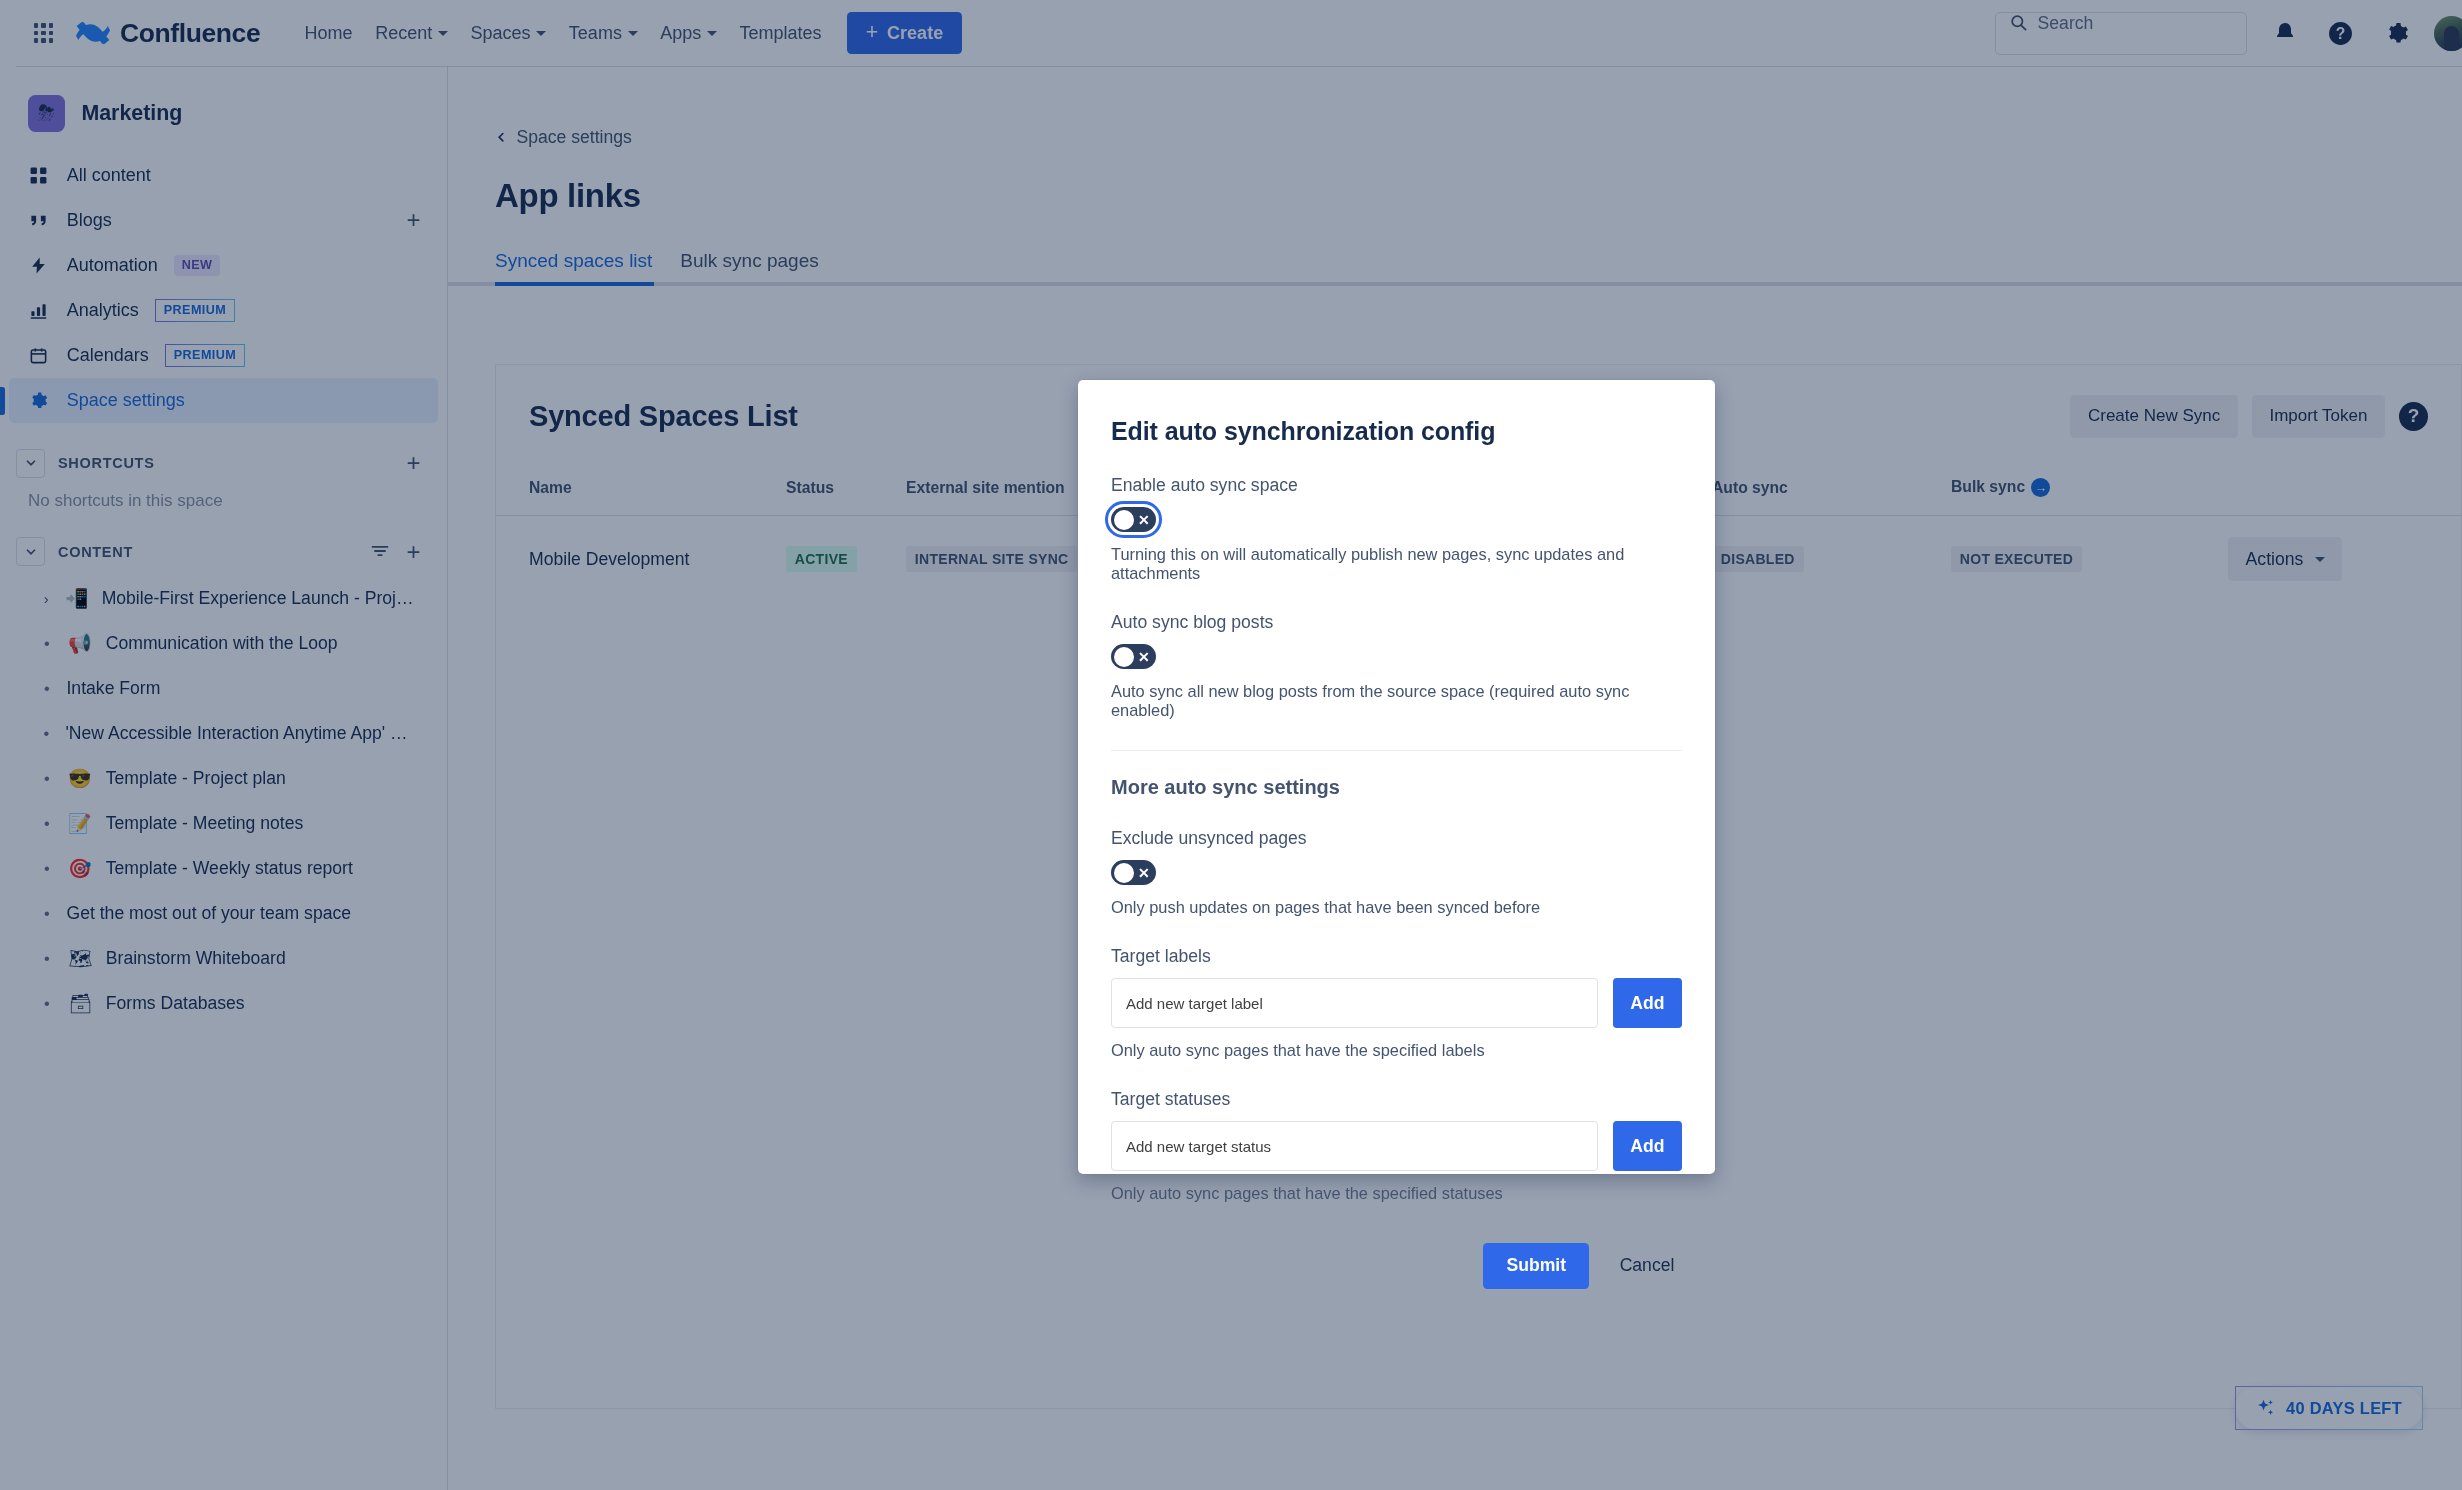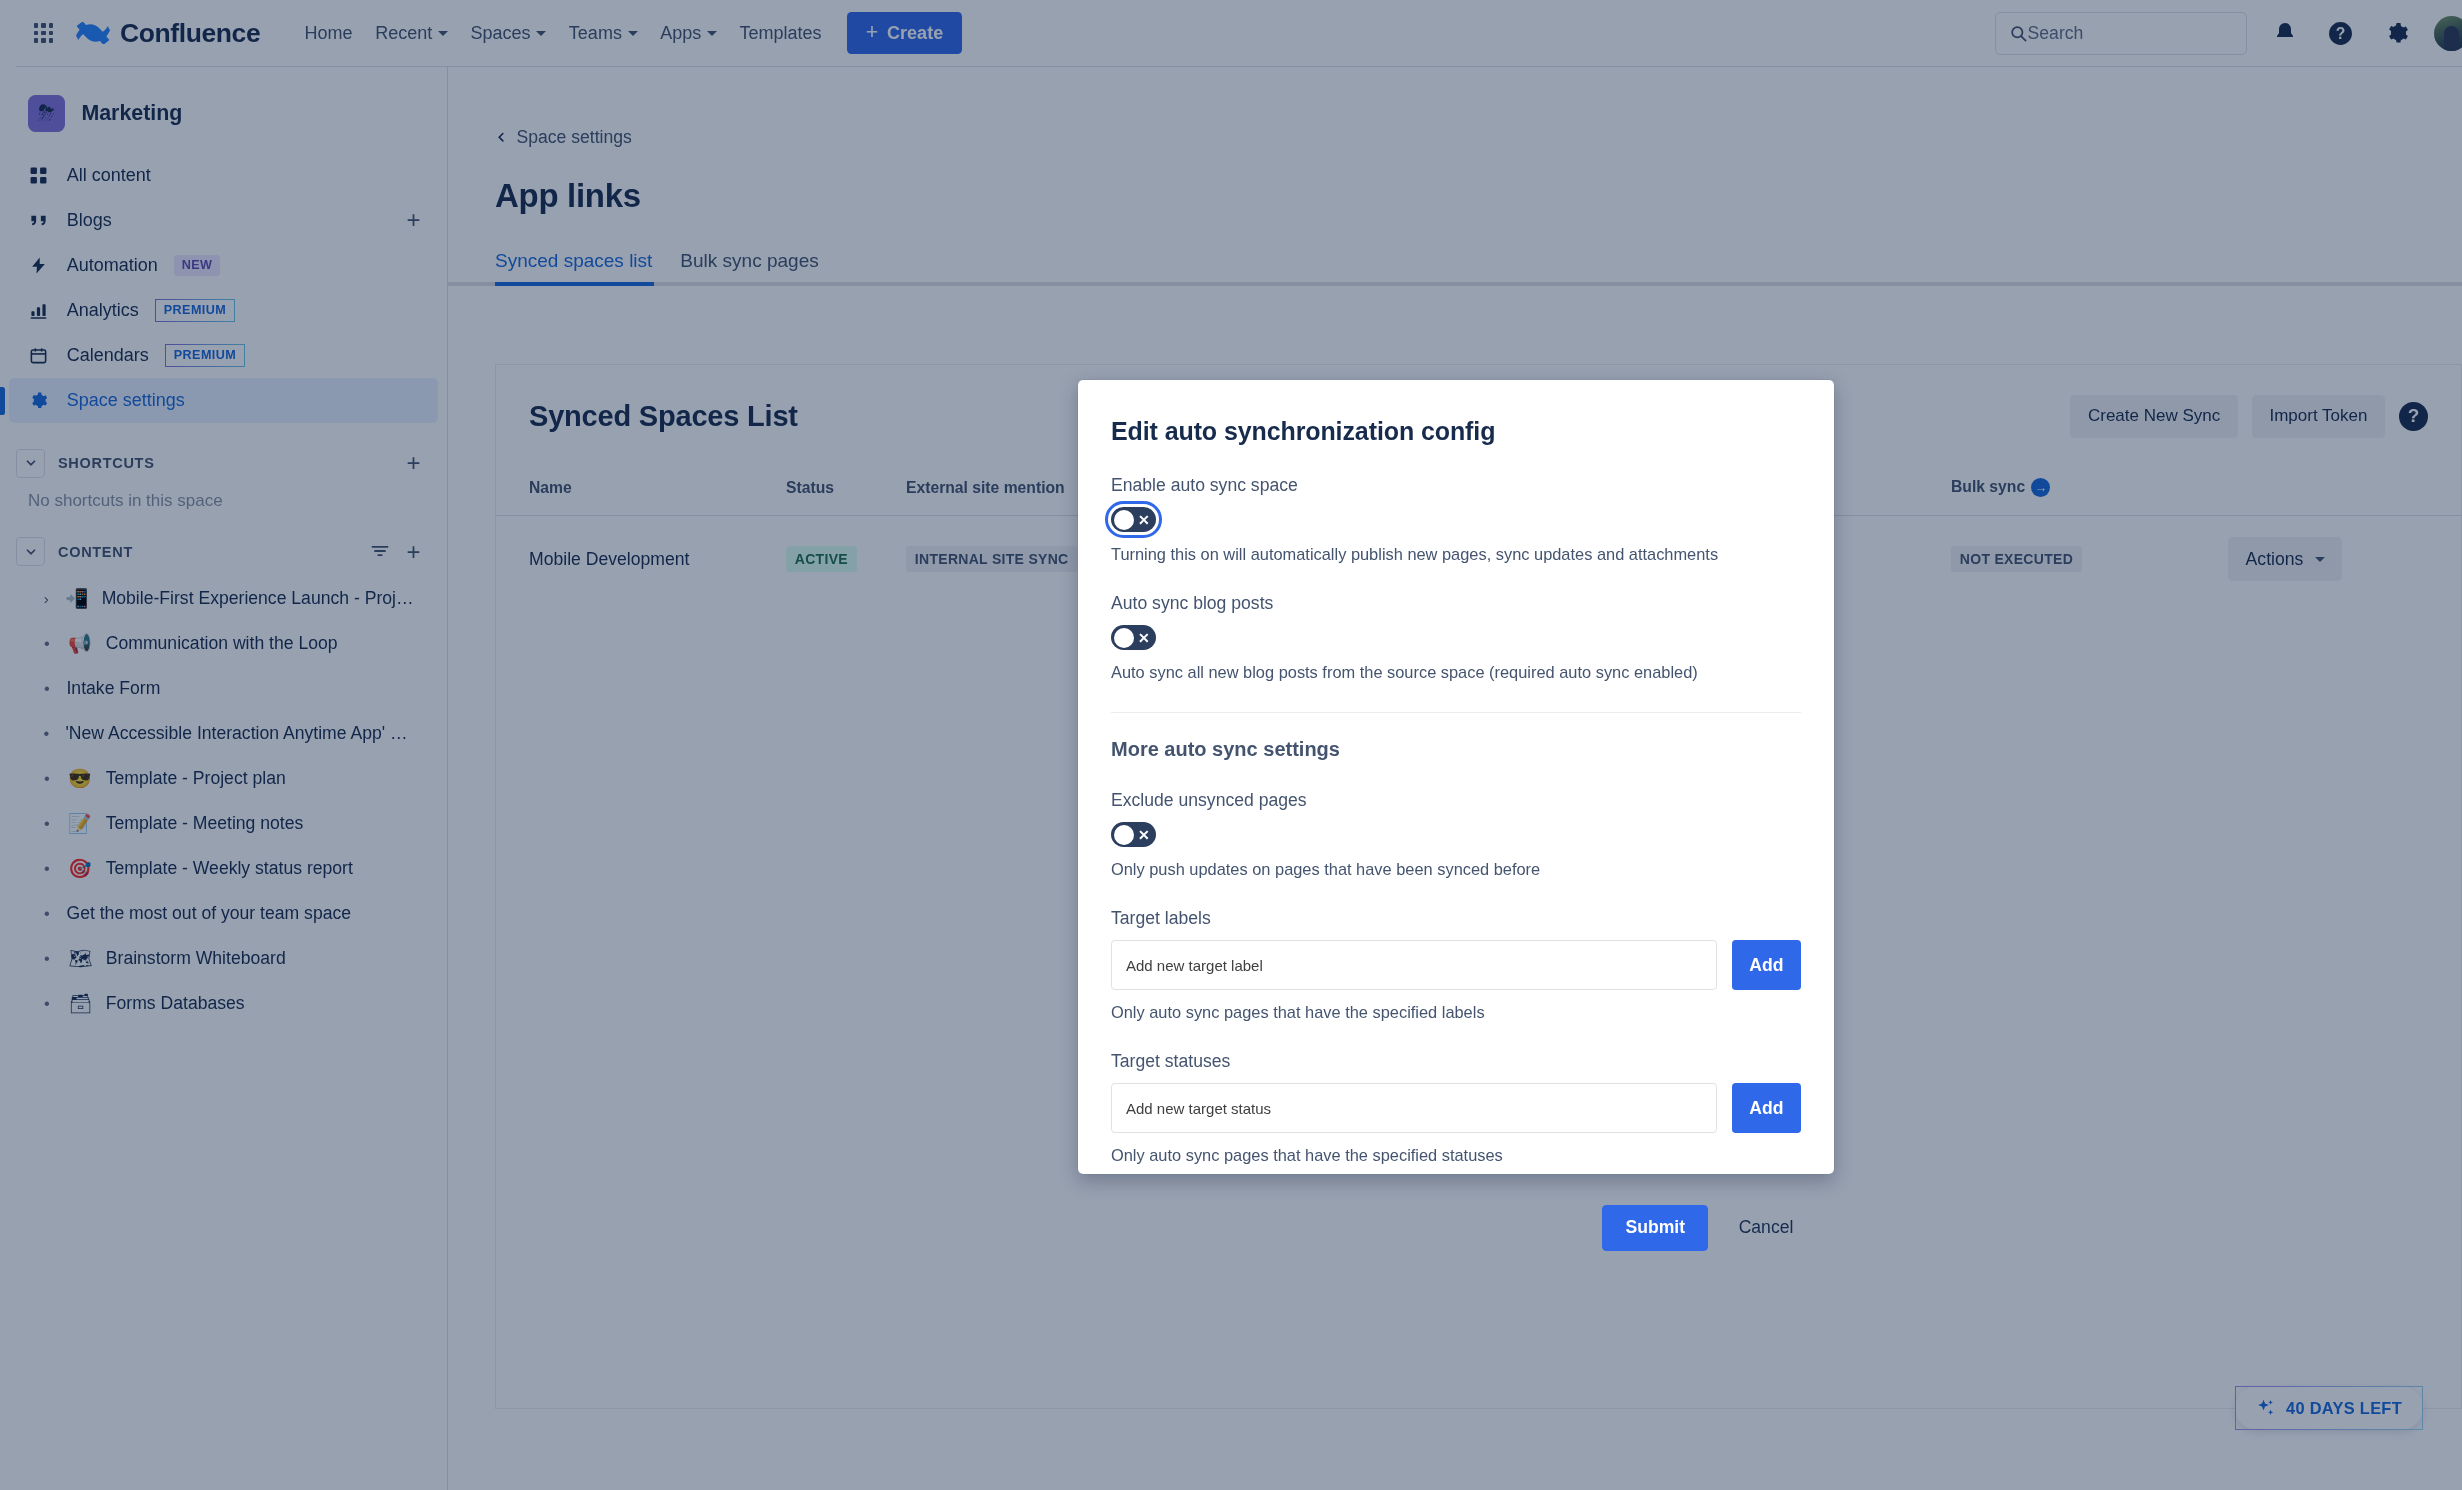--- a/index.html
+++ b/index.html
@@ -29,21 +29,21 @@
   .caret { display:inline-block; width:0; height:0; border-left:5px solid transparent; border-right:5px solid transparent; border-top:5.7px solid #44546F; margin-top:1.9px;}
   .create-btn {
     background:#2F68E8; color:#fff; font-size:18px; font-weight:600;
     padding: 10px 19px; border-radius: 4.4px; display:flex; align-items:center; gap:8.8px;
     margin-left: 14px; border:none;
   }
   .plus-g { font-size: 21.4px; line-height: 1; font-weight: 400; }
   .nav-right { margin-left:auto; display:flex; align-items:center; gap:19px; }
   .searchbox {
     width: 252px; height: 43px; border: 1.3px solid #DFE1E6; border-radius: 5px;
-    display:flex; align-items:center; padding: 0 12.6px; background:#fff;
+    display:flex; gap:10px; padding: 0 12.6px; background:#fff;
   }
   .searchbox span.ph { font-size: 17.6px; color: #626F86; }
   .icon-btn { width: 37px; height:37px; display:flex; align-items:center; justify-content:center; }
   .avatar {
     width: 35px; height:35px; border-radius:50%;
     background: linear-gradient(160deg,#7d9b6f 0%, #4f6b57 35%, #2f4a52 65%, #1d2f44 100%);
     overflow:hidden; position:relative;
   }
   .avatar::after{content:"";position:absolute;left:10px;top:10px;width:15px;height:25px;border-radius:7.6px 7.6px 3.8px 3.8px;background:#2b3a55;}
 
@@ -149,21 +149,21 @@
     font-size:17.6px; color:#172B4D; display:inline-flex; align-items:center; gap:11.3px;
   }
   .bulk-arrow {
     display:inline-flex;align-items:center;justify-content:center;
     width:19px;height:19px;border-radius:50%;background:#1868DB;color:#fff;font-size:12.6px;margin-left:6.3px;
     vertical-align:middle;
   }
   
   .overlay { position:absolute; top:0; left:0; width:2462px; height:1490px; background:rgba(9,30,66,0.42); }
   .modal {
-    position:absolute; left:1078px; top:380px; width:756px; height:794px;
+    position:absolute; left:1078px; top:380px; width:637px; height:794px;
     background:#fff; border-radius:5px; box-shadow:0 0 1.3px rgba(9,30,66,.2),0 6.3px 19px rgba(9,30,66,.28);
     padding: 37px 33px 0 33px;
   }
   .modal-title { font-size:25px; font-weight:600; color:#172B4D; letter-spacing:-0.1px; }
   .field-label { font-size:17.6px; color:#44546F; margin-top:29px; }
   .helper { font-size:16.4px; color:#44546F; margin-top:12.6px; }
   .toggle {
     width:45px; height:25px; border-radius:12.6px; background:#2C3E5E;
     display:flex; align-items:center; justify-content:flex-end; padding: 0 6.3px 0 0;
     margin-top:11.3px; position:relative;

